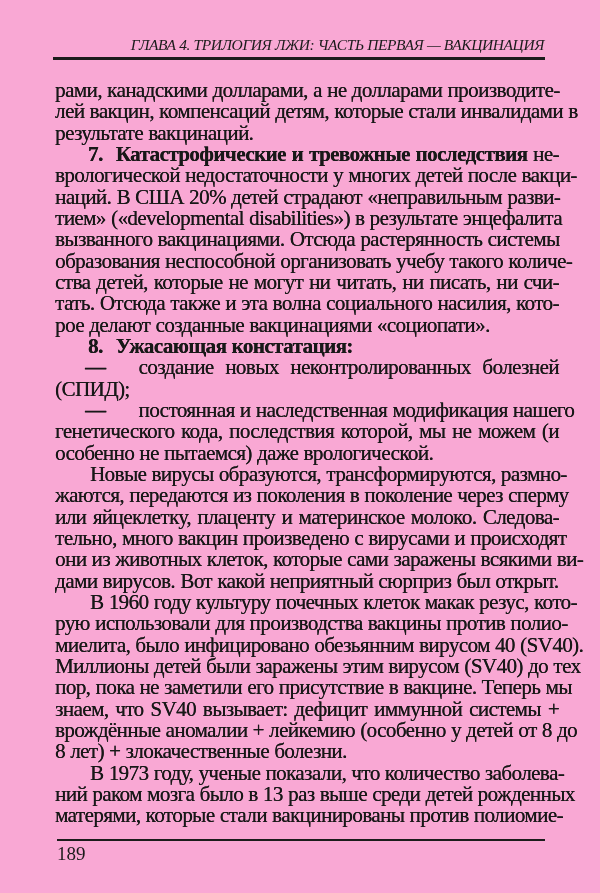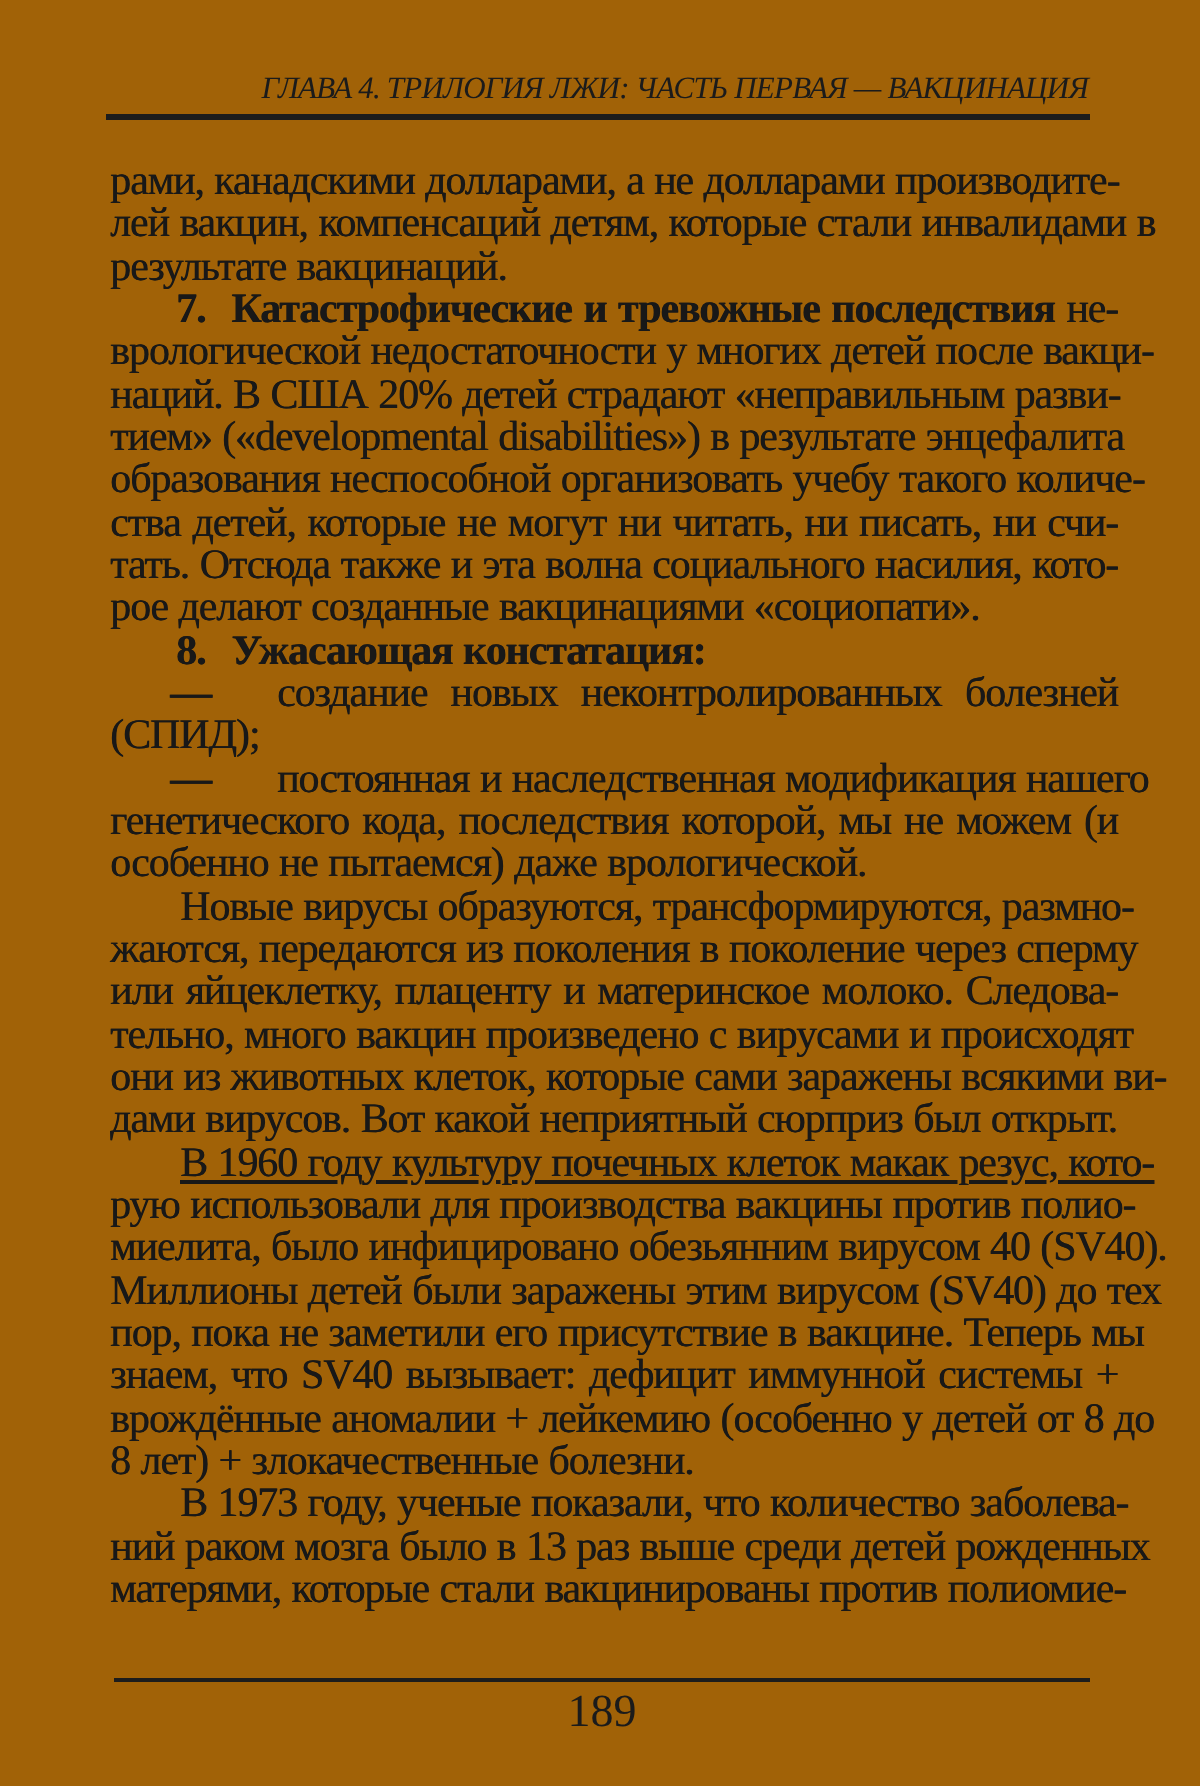--- a/index.html
+++ b/index.html
@@ -1,21 +1,21 @@
 <!DOCTYPE html>
 <html><head>
 <meta charset="utf-8">
 <style>
   html, body { margin: 0; padding: 0; }
   body { background: #e8e6e1; }
   .page {
     position: relative;
     width: 600px;
     height: 893px;
-    background: #a16207;
+    background: #f9a8d4;
     color: #181818;
     font-family: "Liberation Serif", "DejaVu Serif", serif;
     overflow: hidden;
   }
   .running-head {
     position: absolute;
     top: 36px;
     left: 55px;
     width: 489px;
     text-align: right;
@@ -63,22 +63,22 @@
     left: 57px;
     width: 488px;
     height: 2px;
     background: #1c1c1c;
   }
   .page-number {
     position: absolute;
     top: 843px;
     left: 57px;
     width: 488px;
-    text-align: center;
-    font-size: 23px;
+    text-align: left;
+    font-size: 19px;
     color: #1b1b1b;
   }
 </style>
 </head>
 <body>
 
 <div class="page">
   <div class="running-head">ГЛАВА 4. ТРИЛОГИЯ ЛЖИ: ЧАСТЬ ПЕРВАЯ — ВАКЦИНАЦИЯ</div>
   <div class="head-rule"></div>
 
@@ -86,20 +86,21 @@
       <div class="para">
         <div class="line">рами, канадскими долларами, а не долларами производите-</div>
         <div class="line">лей вакцин, компенсаций детям, которые стали инвалидами в</div>
         <div class="line last">результате вакцинаций.</div>
       </div>
       <div class="para">
         <div class="line" style="text-indent: 33px;"><span class="b">7.</span><span class="gap" style="width: 13px;"></span><span class="b">Катастрофические и тревожные последствия</span><span> не-</span></div>
         <div class="line">врологической недостаточности у многих детей после вакци-</div>
         <div class="line">наций. В США 20% детей страдают «неправильным разви-</div>
         <div class="line">тием» («developmental disabilities») в результате энцефалита</div>
+        <div class="line">вызванного вакцинациями. Отсюда растерянность системы</div>
         <div class="line">образования неспособной организовать учебу такого количе-</div>
         <div class="line">ства детей, которые не могут ни читать, ни писать, ни счи-</div>
         <div class="line">тать. Отсюда также и эта волна социального насилия, кото-</div>
         <div class="line last">рое делают созданные вакцинациями «социопати».</div>
       </div>
       <div class="para">
         <div class="line last" style="text-indent: 33px;"><span class="b">8.</span><span class="gap" style="width: 13px;"></span><span class="b">Ужасающая констатация:</span></div>
       </div>
       <div class="para">
         <div class="line" style="text-indent: 30px;"><span class="b">—</span><span class="gap" style="width: 33px;"></span><span>создание новых неконтролированных болезней</span></div>
@@ -112,21 +113,21 @@
       </div>
       <div class="para">
         <div class="line" style="text-indent: 35px;">Новые вирусы образуются, трансформируются, размно-</div>
         <div class="line">жаются, передаются из поколения в поколение через сперму</div>
         <div class="line">или яйцеклетку, плаценту и материнское молоко. Следова-</div>
         <div class="line">тельно, много вакцин произведено с вирусами и происходят</div>
         <div class="line">они из животных клеток, которые сами заражены всякими ви-</div>
         <div class="line last">дами вирусов. Вот какой неприятный сюрприз был открыт.</div>
       </div>
       <div class="para">
-        <div class="line" style="text-indent: 35px; text-decoration: underline;">В 1960 году культуру почечных клеток макак резус, кото-</div>
+        <div class="line" style="text-indent: 35px;">В 1960 году культуру почечных клеток макак резус, кото-</div>
         <div class="line">рую использовали для производства вакцины против полио-</div>
         <div class="line">миелита, было инфицировано обезьянним вирусом 40 (SV40).</div>
         <div class="line">Миллионы детей были заражены этим вирусом (SV40) до тех</div>
         <div class="line">пор, пока не заметили его присутствие в вакцине. Теперь мы</div>
         <div class="line">знаем, что SV40 вызывает: дефицит иммунной системы +</div>
         <div class="line">врождённые аномалии + лейкемию (особенно у детей от 8 до</div>
         <div class="line last">8 лет) + злокачественные болезни.</div>
       </div>
       <div class="para">
         <div class="line" style="text-indent: 35px; font-family: Liberation Serif, serif;">В 1973 году, ученые показали, что количество заболева-</div>

